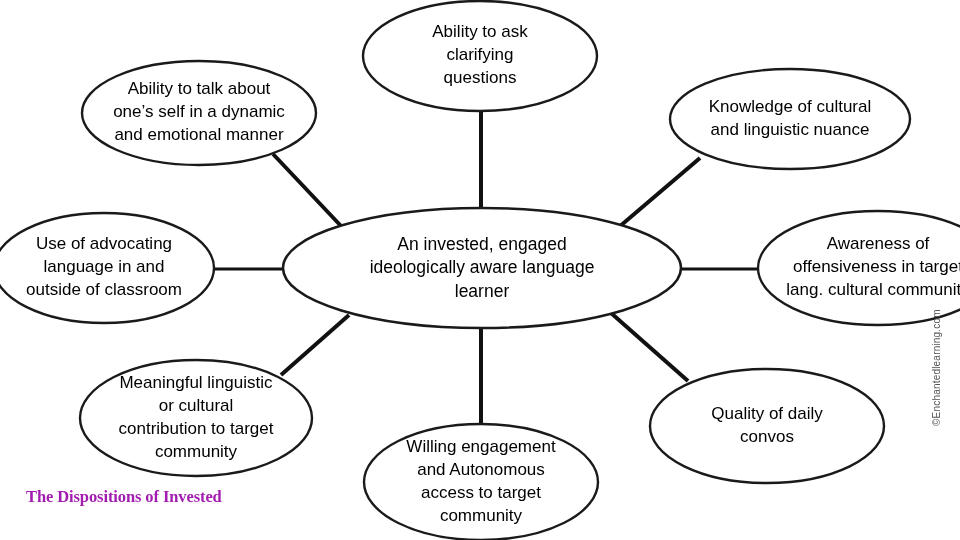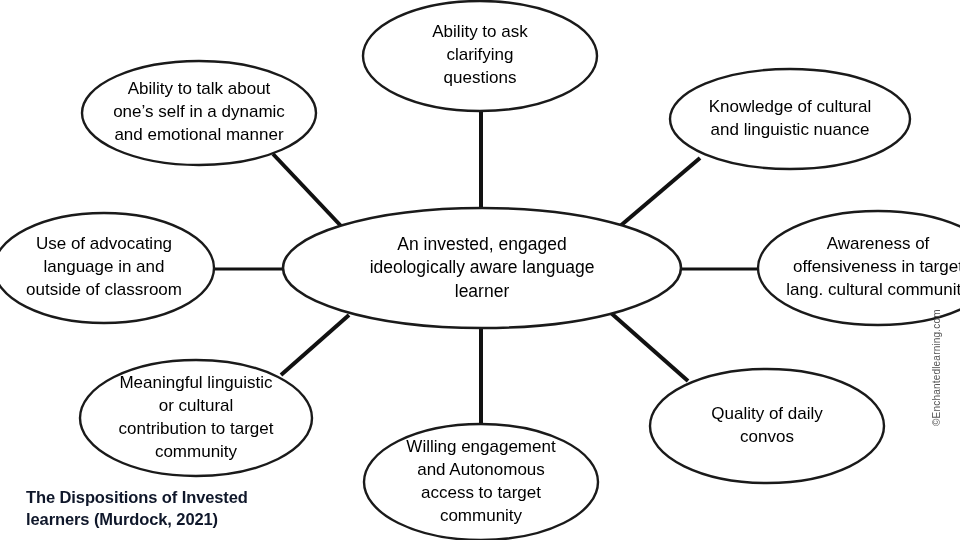--- a/index.html
+++ b/index.html
@@ -54,24 +54,24 @@
     font-size: 17.5px;
     fill: #000000;
     text-anchor: middle;
     dominant-baseline: middle;
   }
   .caption {
     position: absolute;
     left: 26px;
     top: 486px;
     width: 300px;
-    font-family: Liberation Sans, sans-serif;
+    font-family: Liberation Serif, serif;
     font-size: 16.5px;
     font-weight: bold;
-    color: #0f172a;
+    color: #a21caf;
     line-height: 1.35;
     letter-spacing: -0.1px;
   }
   .watermark {
     position: absolute;
     left: 931px;
     top: 398px;
     width: 140px;
     transform: rotate(-90deg);
     transform-origin: 14px 14px;
@@ -133,18 +133,17 @@
         </g>
         <g>
           <ellipse cx="482" cy="268" rx="199" ry="60" class="center-ellipse"></ellipse>
           <text x="482" y="244.5" class="center-text"><tspan x="482" dy="0">An invested, engaged</tspan><tspan x="482" dy="23.5">ideologically aware language</tspan><tspan x="482" dy="23.5">learner</tspan></text>
         </g>
       </g>
   </svg>
 
   <div class="caption">
     <div>The Dispositions of Invested</div>
-    <div>learners (Murdock, 2021)</div>
   </div>
 
   <div class="watermark">©Enchantedlearning.com</div>
 
 </div>
 
 </body></html>

